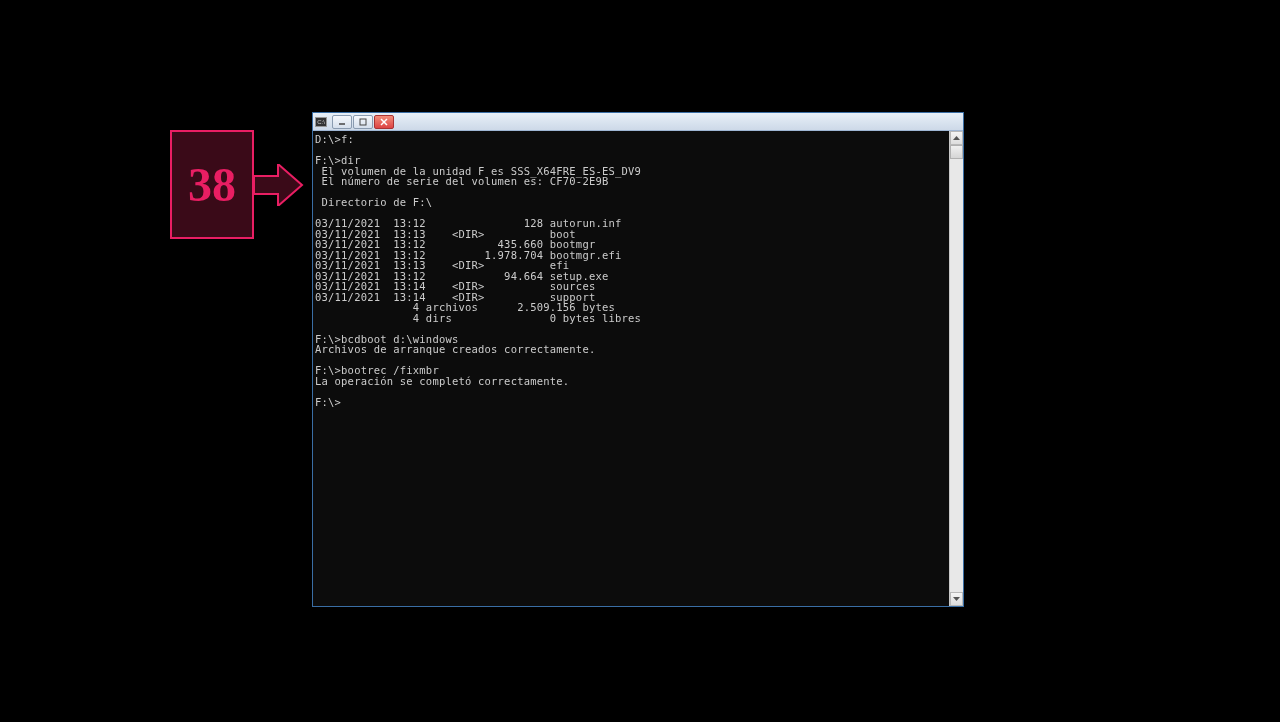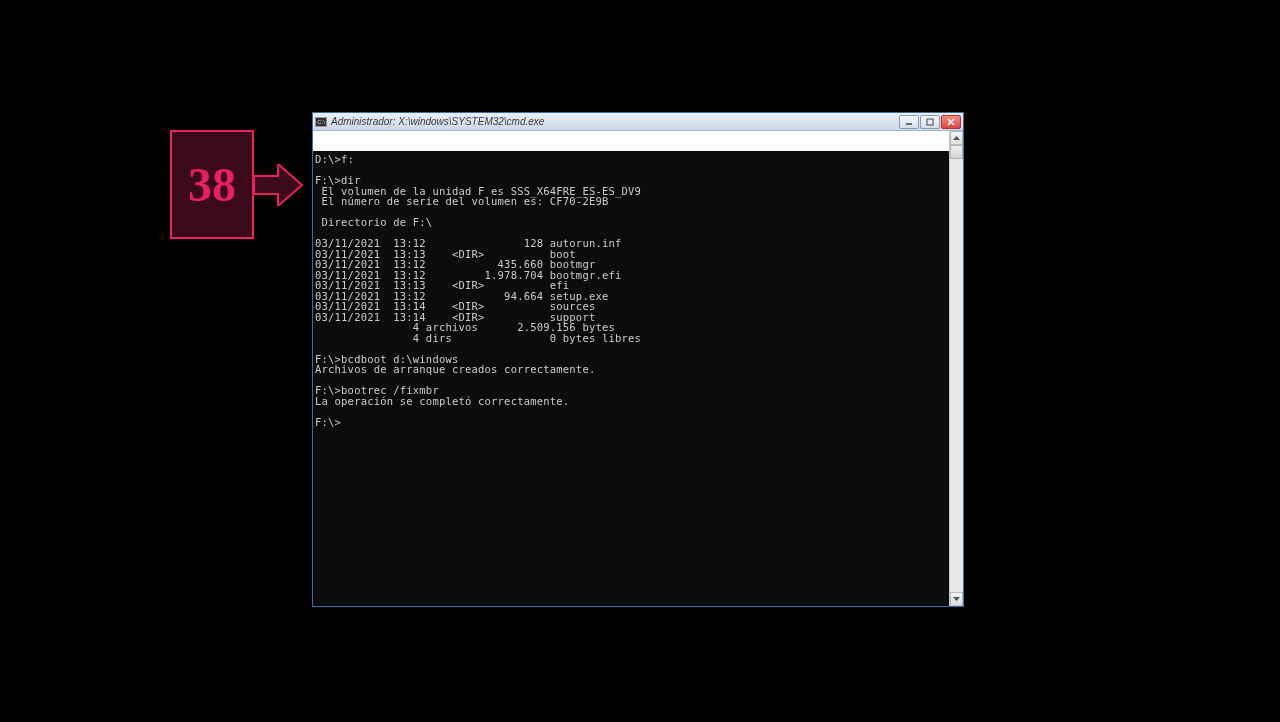--- a/index.html
+++ b/index.html
@@ -107,21 +107,20 @@
   .console {
     background: #0c0c0c;
     color: #cccccc;
     font-size: 10.5px;
     line-height: 1.0;
     padding: 3px 0 3px 2px;
     white-space: pre;
     flex: 1;
     overflow: hidden;
     letter-spacing: 0.2px;
-    margin-top: 20px;
   }
   .scrollbar {
     width: 14px;
     background: #e8e8e8;
     border-left: 1px solid #c8c8c8;
     position: relative;
   }
   .scroll-up, .scroll-down {
     position: absolute;
     width: 100%;
@@ -154,21 +153,20 @@
 </div>
 <div class="annotation-arrow">
   <svg width="50" height="42">
     <polygon points="0,12 24,12 24,0 48,21 24,42 24,30 0,30" fill="#3a0a18" stroke="#e91e63" stroke-width="2"></polygon>
   </svg>
 </div>
 
 <div class="window">
   <div class="titlebar">
     <span class="title-icon">C:\</span>
-    <span class="title-text">Administrador: X:\windows\SYSTEM32\cmd.exe</span>
     <div class="title-buttons">
       <div class="title-btn">
         <svg width="8" height="8">
             <line x1="1" y1="6" x2="7" y2="6" stroke="#444" stroke-width="1.5"></line>
           </svg>
       </div>
       <div class="title-btn">
         <svg width="8" height="8">
             <rect x="1" y="1" width="6" height="6" fill="none" stroke="#444" stroke-width="1"></rect>
           </svg>

